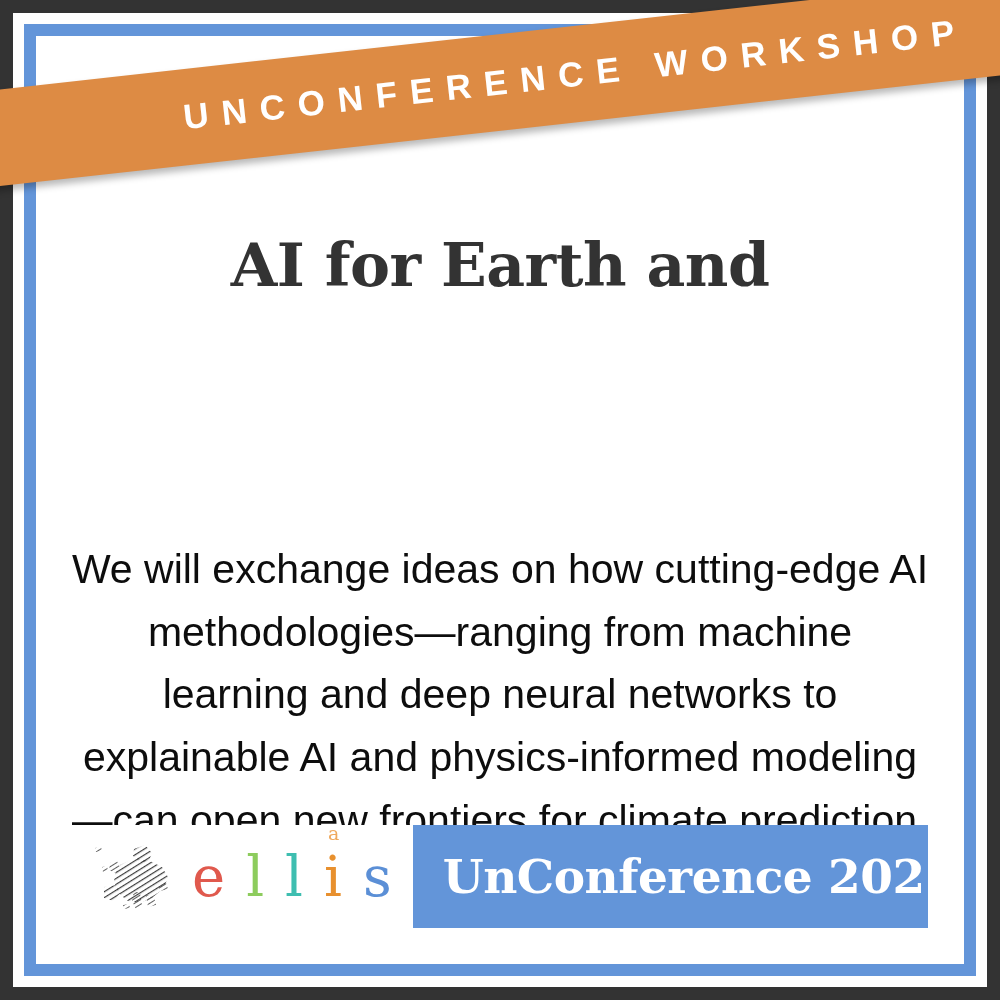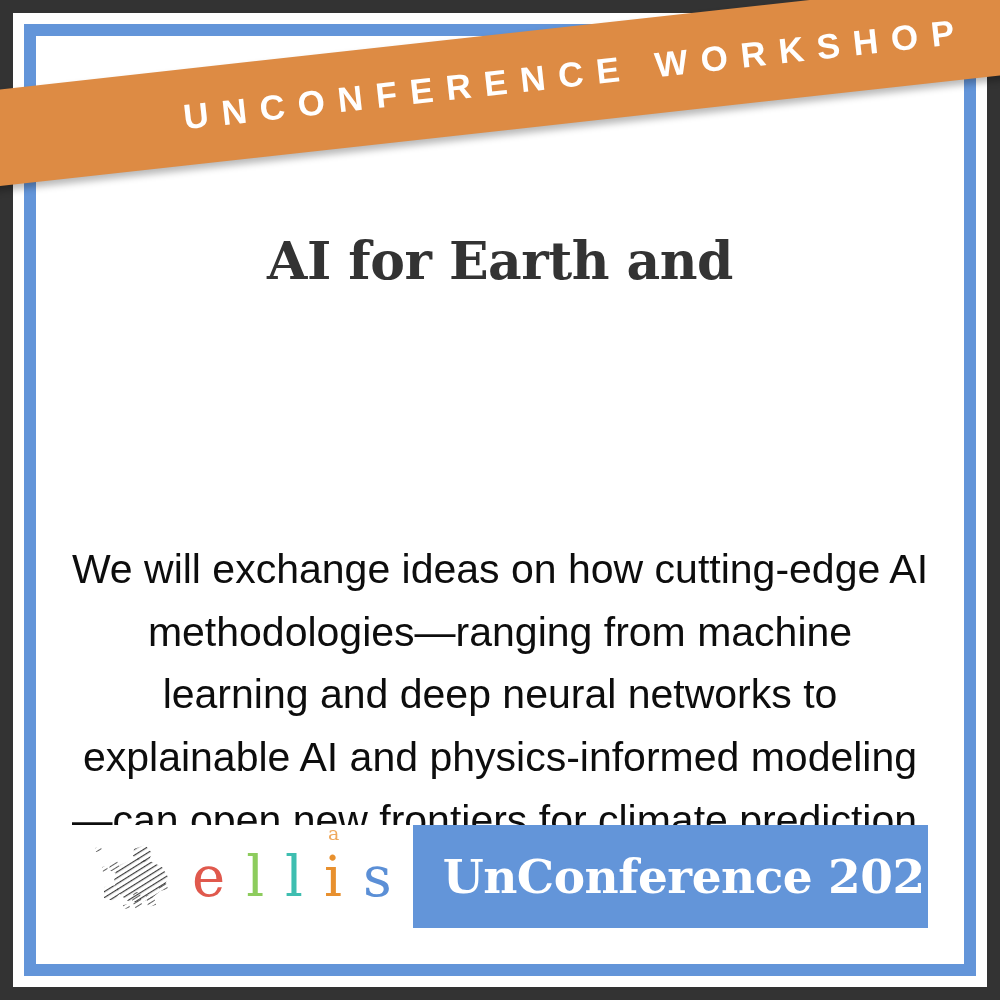--- a/index.html
+++ b/index.html
@@ -88,21 +88,21 @@
 
   
   .headline {
     position: absolute;
     left: 0;
     right: 0;
     top: 160px;
     text-align: center;
     font-family: "DejaVu Serif", serif;
     font-weight: bold;
-    font-size: 52px;
+    font-size: 60px;
     line-height: 1.12;
     color: #333333;
     letter-spacing: -0.5px;
     padding: 0 40px;
     box-sizing: border-box;
     z-index: 10;
   }
   .headline .ln { display: block; }
 
   

